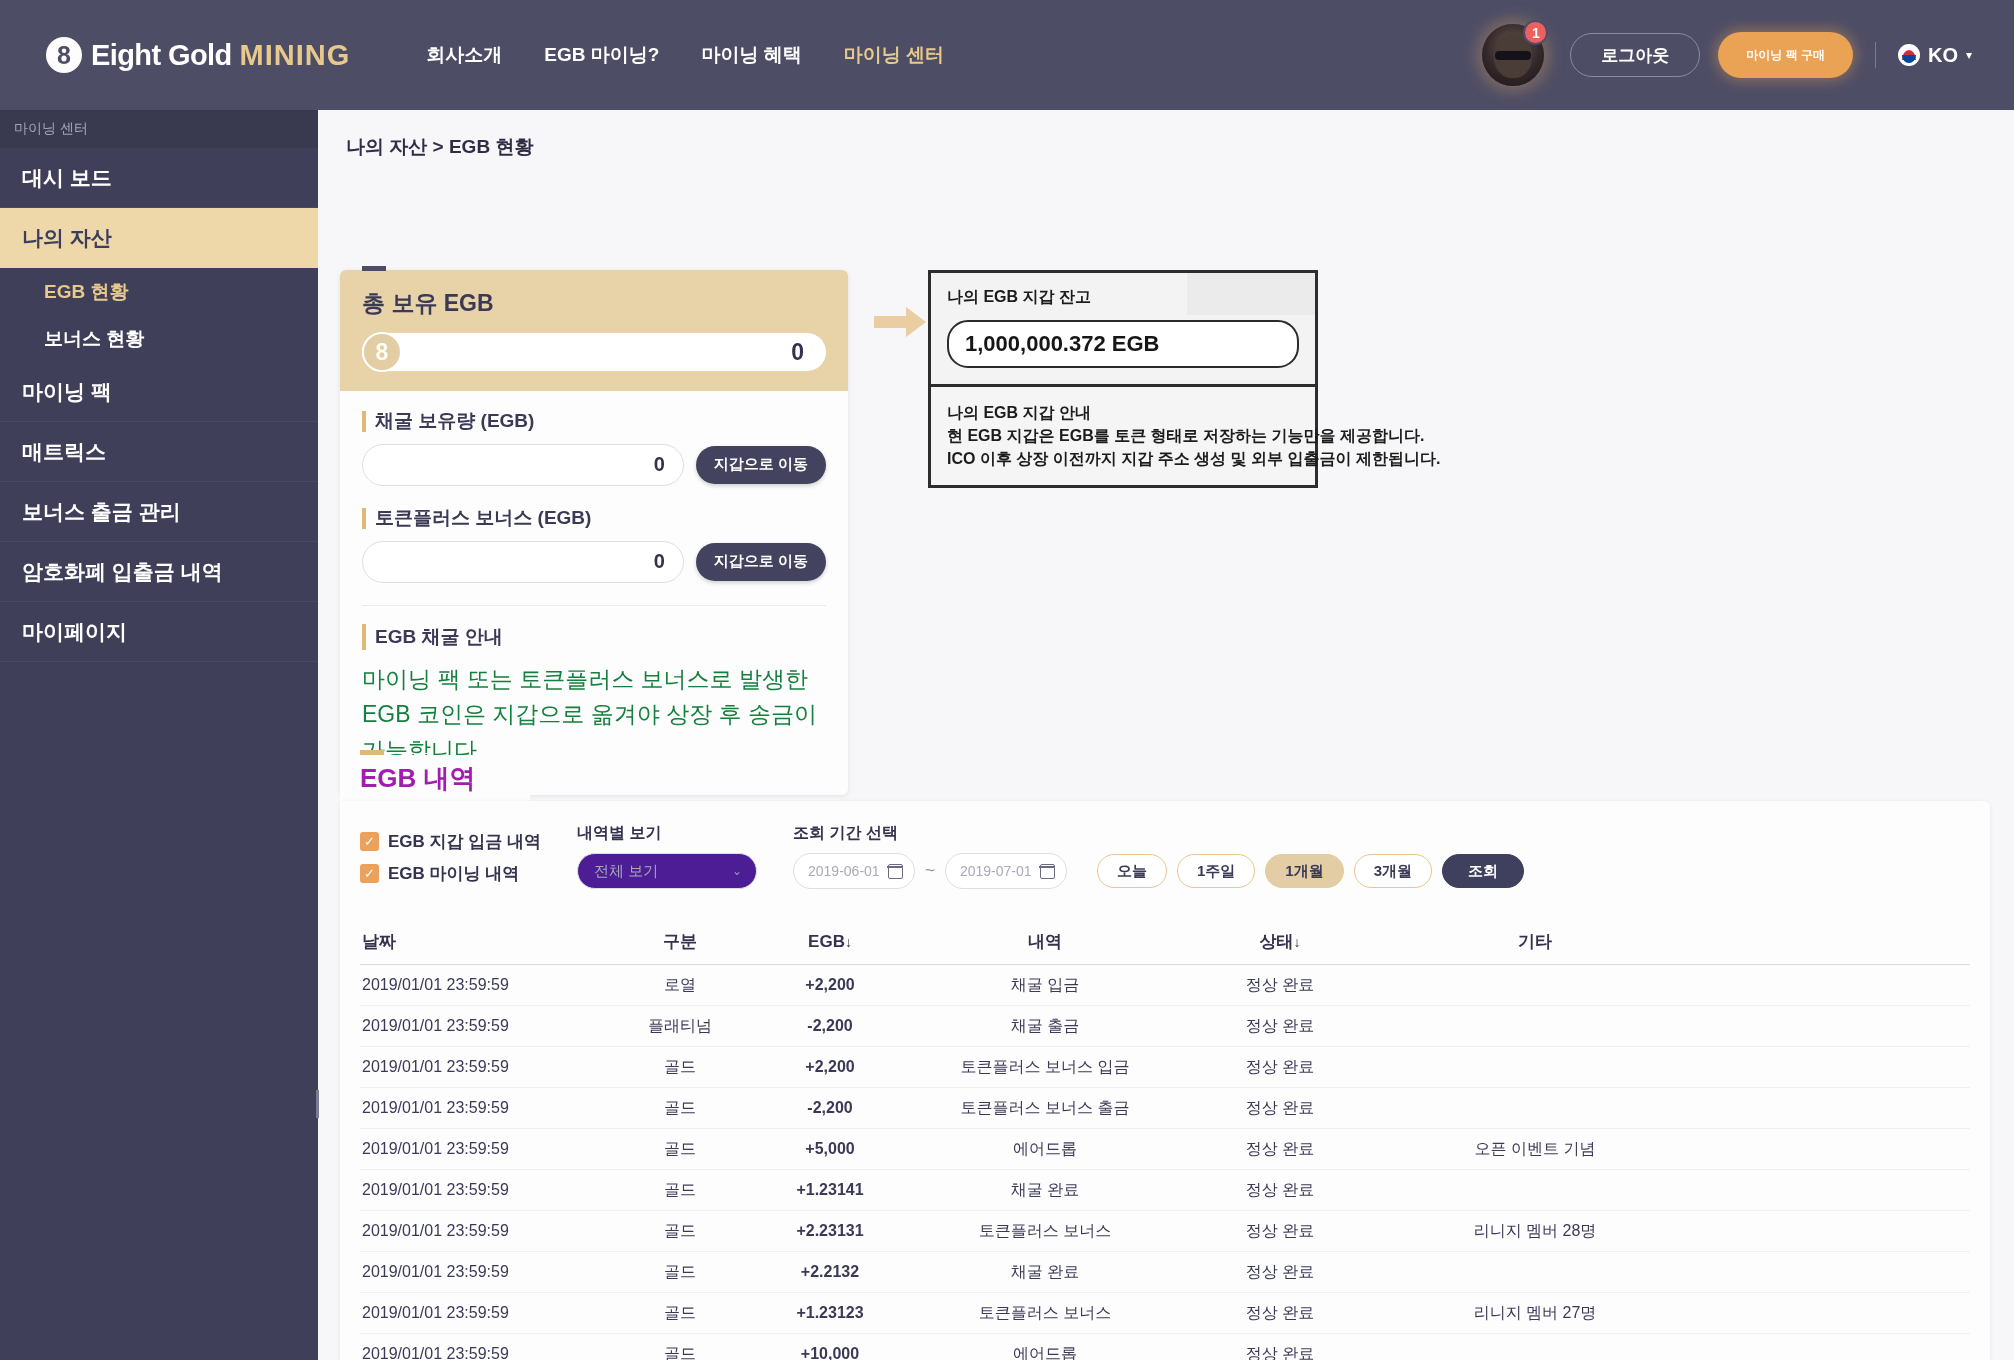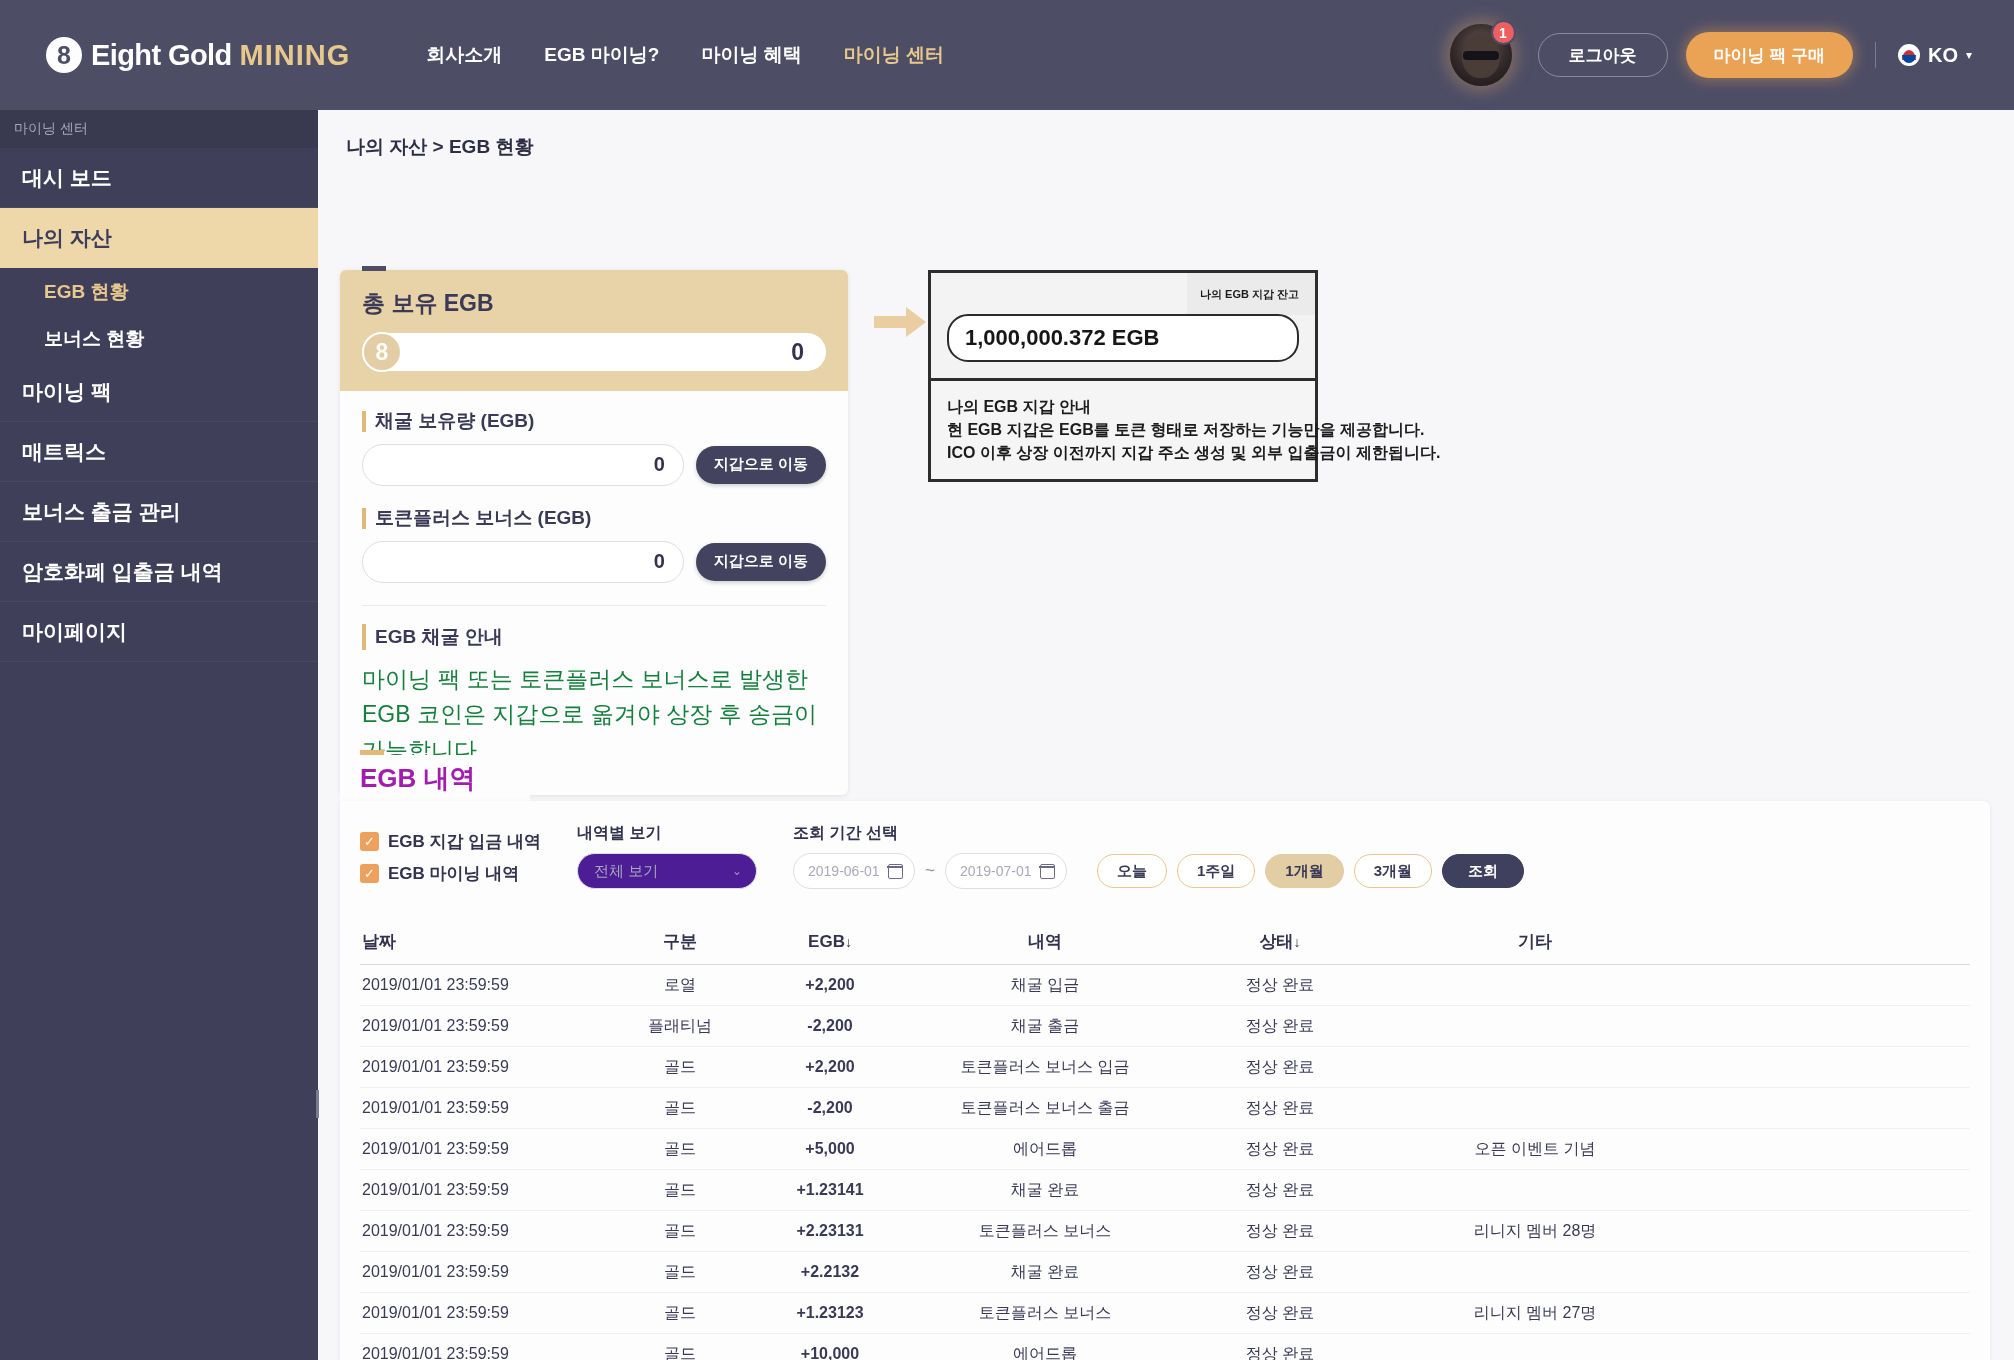--- a/index.html
+++ b/index.html
@@ -58,21 +58,21 @@
     margin-left:26px;
     height:44px; padding:0 30px; border-radius:22px;
     border:1.5px solid #8a8aa0; background:transparent;
     color:#ffffff; font-size:17px; font-weight:bold;
     font-family:inherit; cursor:pointer; white-space:nowrap;
   }
   .btn-buy {
     margin-left:18px;
     height:46px; padding:0 28px; border-radius:23px;
     border:none; background:#eaa254;
-    color:#ffffff; font-size:17px; font-weight:bold;
+    color:#ffffff; font-size:12px; font-weight:bold;
     font-family:inherit; cursor:pointer; white-space:nowrap;
     box-shadow: 0 0 14px 3px rgba(234,162,84,0.4);
   }
   .hdr-divider { width:1px; height:26px; background:#7b7b93; margin:0 22px; }
   .lang { display:flex; align-items:center; gap:8px; color:#ffffff; font-size:20px; font-weight:bold; cursor:pointer;}
   .flag {
     width:22px; height:22px; border-radius:50%; background:#ffffff;
     position:relative; overflow:hidden; display:inline-block;
   }
   .flag::before {
@@ -174,21 +174,21 @@
 
   
   .wbox {
     position:absolute; left:610px; top:160px; width:390px;
     border:3px solid #2d2d2d; background:#f3f3f3;
   }
   .wbox-top { padding:14px 16px 16px 16px; position:relative; }
   .wbox-top::after{
     content:""; position:absolute; right:0; top:0; width:128px; height:42px; background:#ebebeb;
   }
-  .wbox-label { font-size:11px; font-weight:bold; color:#1c1c1c; margin-bottom:12px; position:relative; z-index:2;text-align:right;}
+  .wbox-label { font-size:16px; font-weight:bold; color:#1c1c1c; margin-bottom:12px; position:relative; z-index:2;}
   .wbox-val {
     height:48px; background:#ffffff; border:2px solid #2b2b2b; border-radius:21px;
     display:flex; align-items:center; padding-left:16px;
     font-size:22px; font-weight:bold; color:#161616; position:relative; z-index:2;text-align:center;
   }
   .wbox-bot { border-top:3px solid #2d2d2d; padding:14px 16px 14px 16px; background:#f5f5f5;}
   .wbox-bot div { font-size:16px; font-weight:bold; color:#1c1c1c; line-height:1.45; white-space:nowrap;}
 
   
   .hist-tab {

